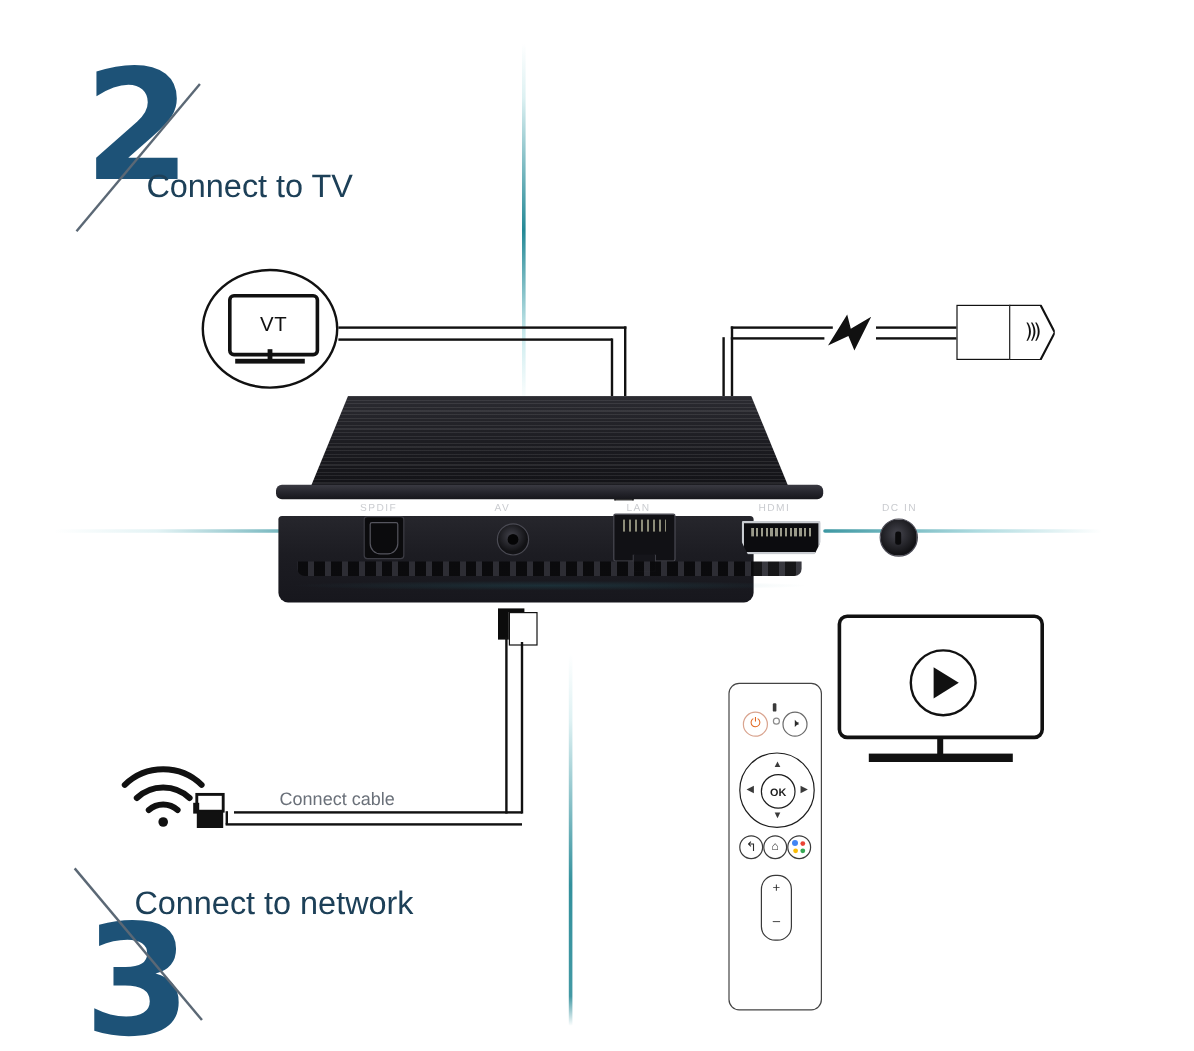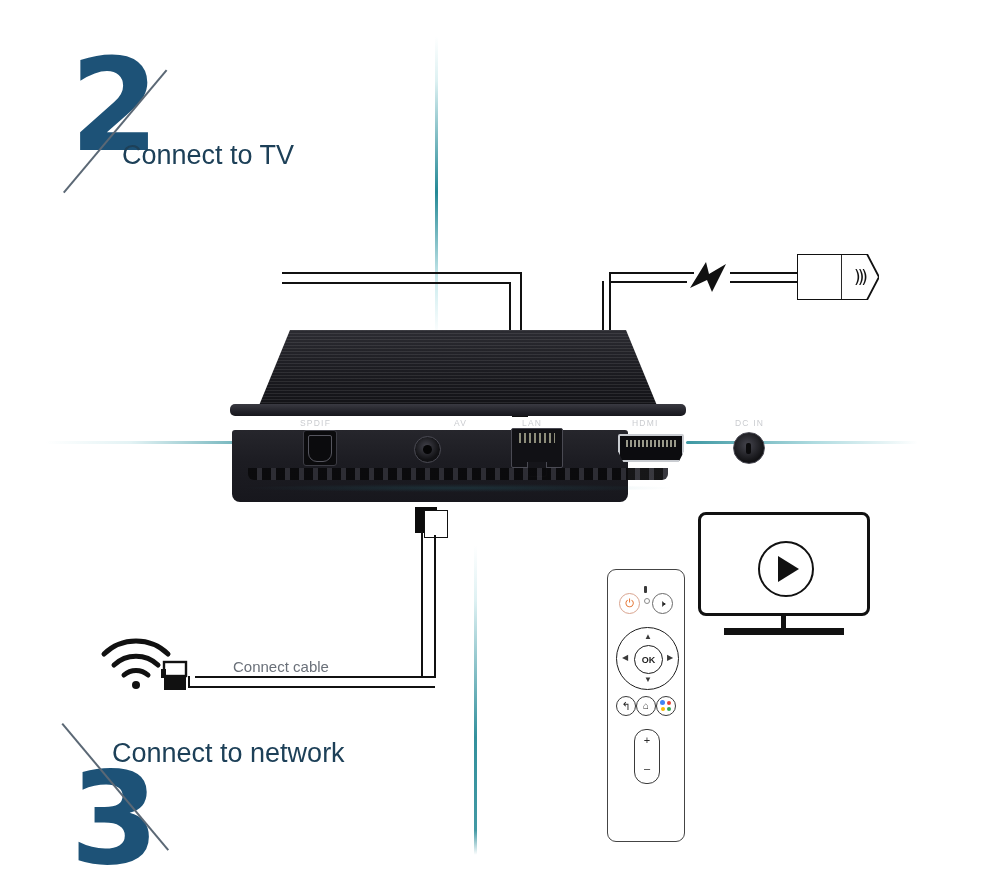--- a/index.html
+++ b/index.html
@@ -467,20 +467,28 @@
     <div class="slash" id="step3-slash"></div>
     <div class="step-label" id="step3-label">Connect to network</div>
   </div>
 
   <div class="step">
     
     
     
   </div>
 
+  <div id="tv-badge">
+    <div id="tv-badge-circle"></div>
+    <div id="tv-badge-screen">
+      <span id="tv-badge-text">VT</span>
+    </div>
+    <div id="tv-badge-neck"></div>
+    <div id="tv-badge-base"></div>
+  </div>
 
   <div class="wire" id="hdmi-wire-a-h"></div>
   <div class="wire" id="hdmi-wire-a-v"></div>
   <div class="wire" id="hdmi-wire-b-h"></div>
   <div class="wire" id="hdmi-wire-b-v"></div>
   <div id="hdmi-plug"></div>
   <div id="hdmi-plug-tip"></div>
 
   <div class="wire" id="pwr-wire-a-h"></div>
   <div class="wire" id="pwr-wire-b-h"></div>
@@ -501,21 +509,21 @@
       <path d="M0,0 L26,0 L38,23 L26,46 L0,46 Z" fill="#fff" stroke="#111" stroke-width="1.8"></path>
     </svg>
     <div id="adapter-prongs">)))</div>
   </div>
 
   <div id="tvbox">
     <div id="tvbox-top"></div>
     <div id="tvbox-bevel"></div>
     <div id="tvbox-face">
       <div class="port-label" style="left:68px;  top:-12px;">SPDIF</div>
-      <div class="port-label" style="left:180px; top:-12px;margin-left:42px;">AV</div>
+      <div class="port-label" style="left:180px; top:-12px;">AV</div>
       <div class="port-label" style="left:290px; top:-12px;">LAN</div>
       <div class="port-label" style="left:400px; top:-12px;text-align:right;">HDMI</div>
       <div class="port-label" style="left:503px; top:-12px;">DC IN</div>
     </div>
 
     <div id="port-spdif">
       <div id="port-spdif-inner"></div>
     </div>
     <div id="port-av">
       <div id="port-av-hole"></div>

